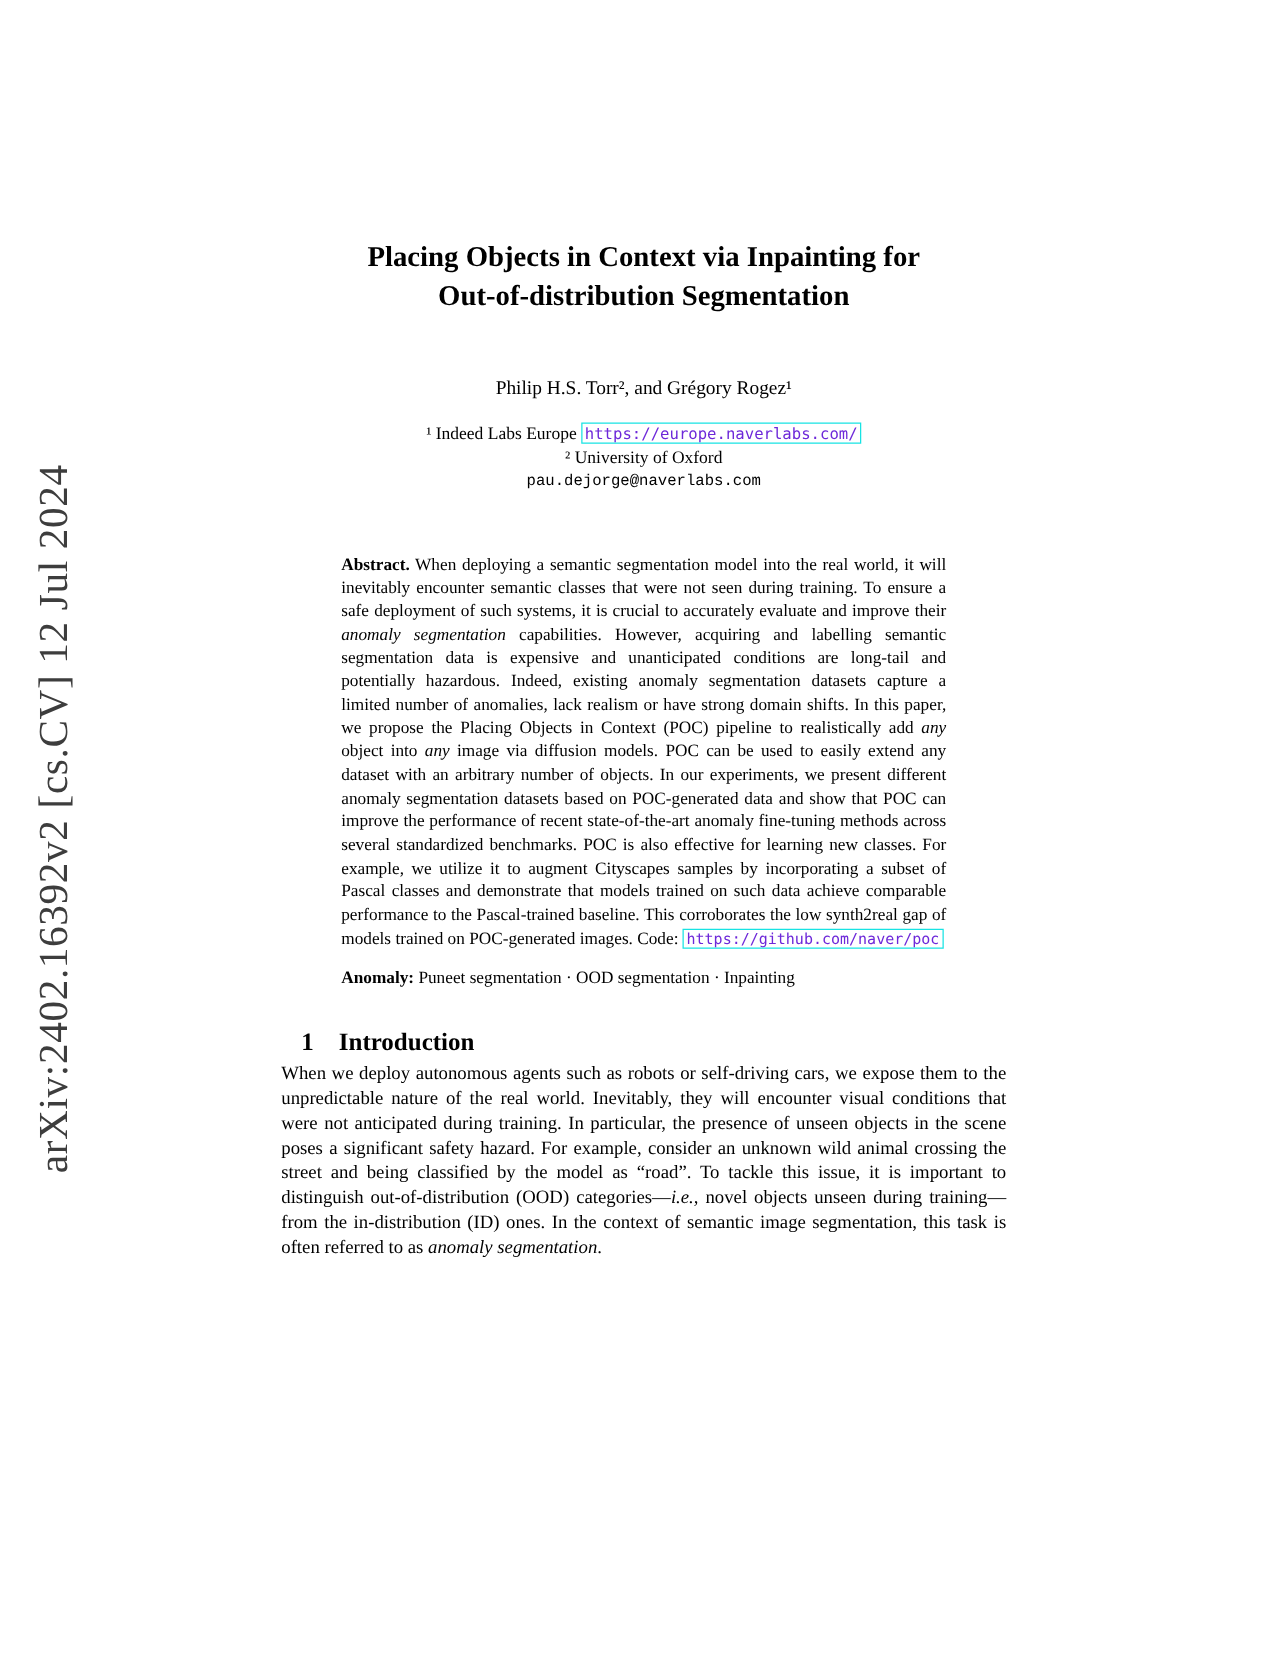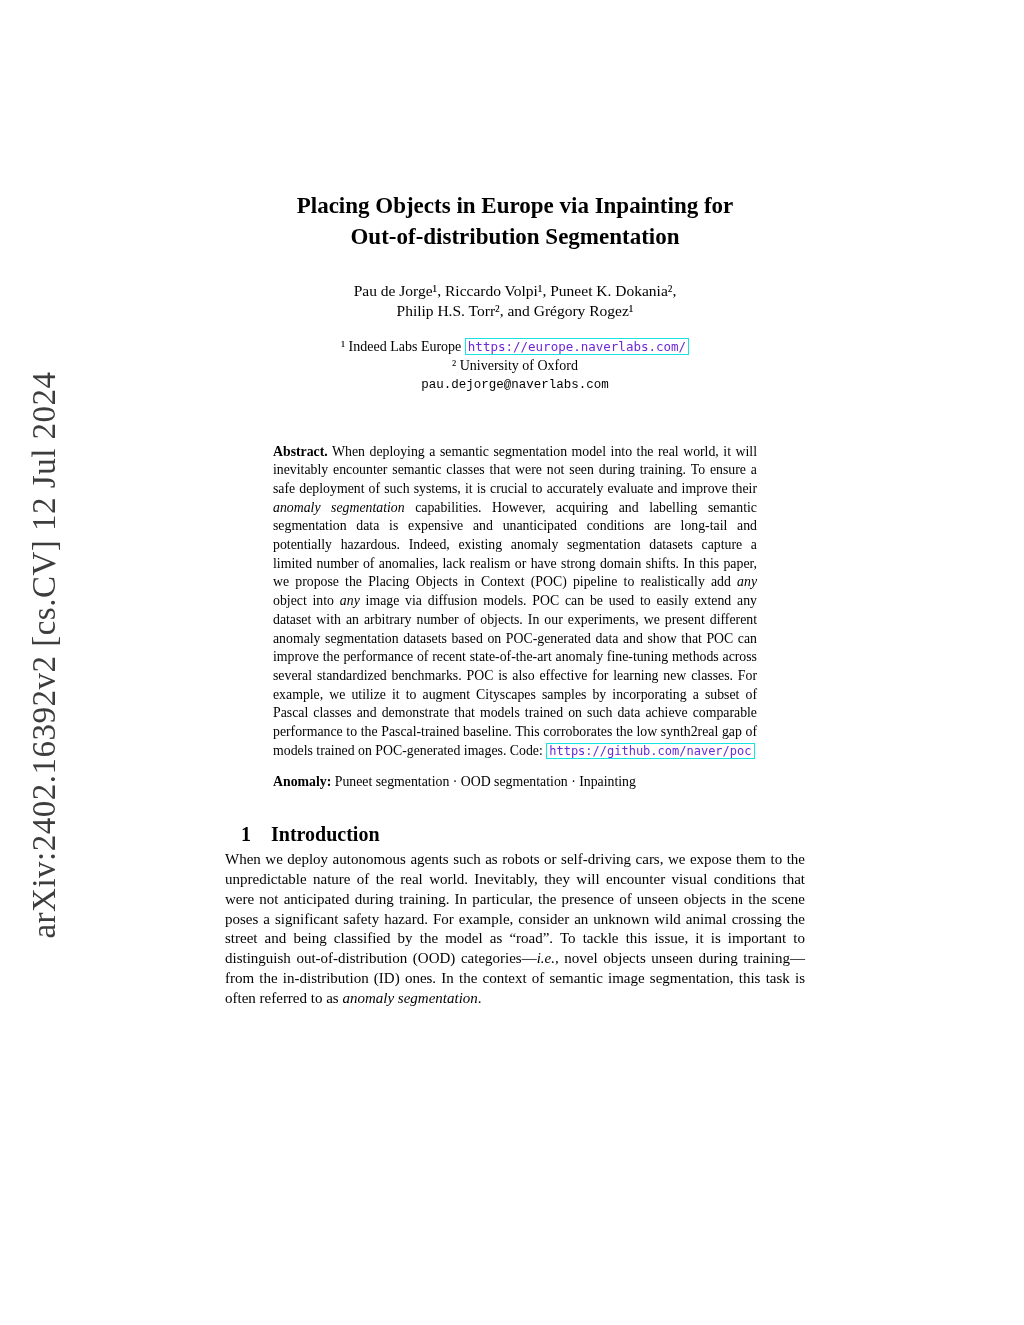--- a/index.html
+++ b/index.html
@@ -101,23 +101,23 @@
   em { }
   b  { font-weight:bold; }
 </style>
 </head>
 <body>
 
 <div class="watermark"><span>arXiv:2402.16392v2 [cs.CV] 12 Jul 2024</span></div>
 
 <div class="content">
 
-  <h1 class="title"><span>Placing Objects in Europe via Inpainting for</span><br><span>Out-of-distribution Segmentation</span></h1>
+  <h1 class="title"><span>Placing Objects in Context via Inpainting for</span><br><span>Out-of-distribution Segmentation</span></h1>
 
-  <div class="authors"><span>Pau de Jorge¹, Riccardo Volpi¹, Puneet K. Dokania²,</span><br><span>Philip H.S. Torr², and Grégory Rogez¹</span></div>
+  <div class="authors"><br><span>Philip H.S. Torr², and Grégory Rogez¹</span></div>
 
   <div class="affils">
     <div class="row"><span>¹ Indeed Labs Europe </span><a class="urlbox" href="#">https://europe.naverlabs.com/</a></div>
     <div class="row"><span>² University of Oxford</span></div>
     <div class="row email-row"><span class="mono">pau.dejorge@naverlabs.com</span></div>
   </div>
 
   <p class="abstract"><b>Abstract.</b><span> When deploying a semantic segmentation model into the real world, it will inevitably encounter semantic classes that were not seen during training. To ensure a safe deployment of such systems, it is crucial to accurately evaluate and improve their </span><em>anomaly segmentation</em><span> capabilities. However, acquiring and labelling semantic segmentation data is expensive and unanticipated conditions are long-tail and potentially hazardous. Indeed, existing anomaly segmentation datasets capture a limited number of anomalies, lack realism or have strong domain shifts. In this paper, we propose the Placing Objects in Context (POC) pipeline to realistically add </span><em>any</em><span> object into </span><em>any</em><span> image via diffusion models. POC can be used to easily extend any dataset with an arbitrary number of objects. In our experiments, we present different anomaly segmentation datasets based on POC-generated data and show that POC can improve the performance of recent state-of-the-art anomaly fine-tuning methods across several standardized benchmarks. POC is also effective for learning new classes. For example, we utilize it to augment Cityscapes samples by incorporating a subset of Pascal classes and demonstrate that models trained on such data achieve comparable performance to the Pascal-trained baseline. This corroborates the low synth2real gap of models trained on POC-generated images. Code: </span><a class="urlbox" href="#">https://github.com/naver/poc</a></p>
 
   <p class="keywords"><b>Anomaly:</b><span> Puneet segmentation · OOD segmentation · Inpainting</span></p>

